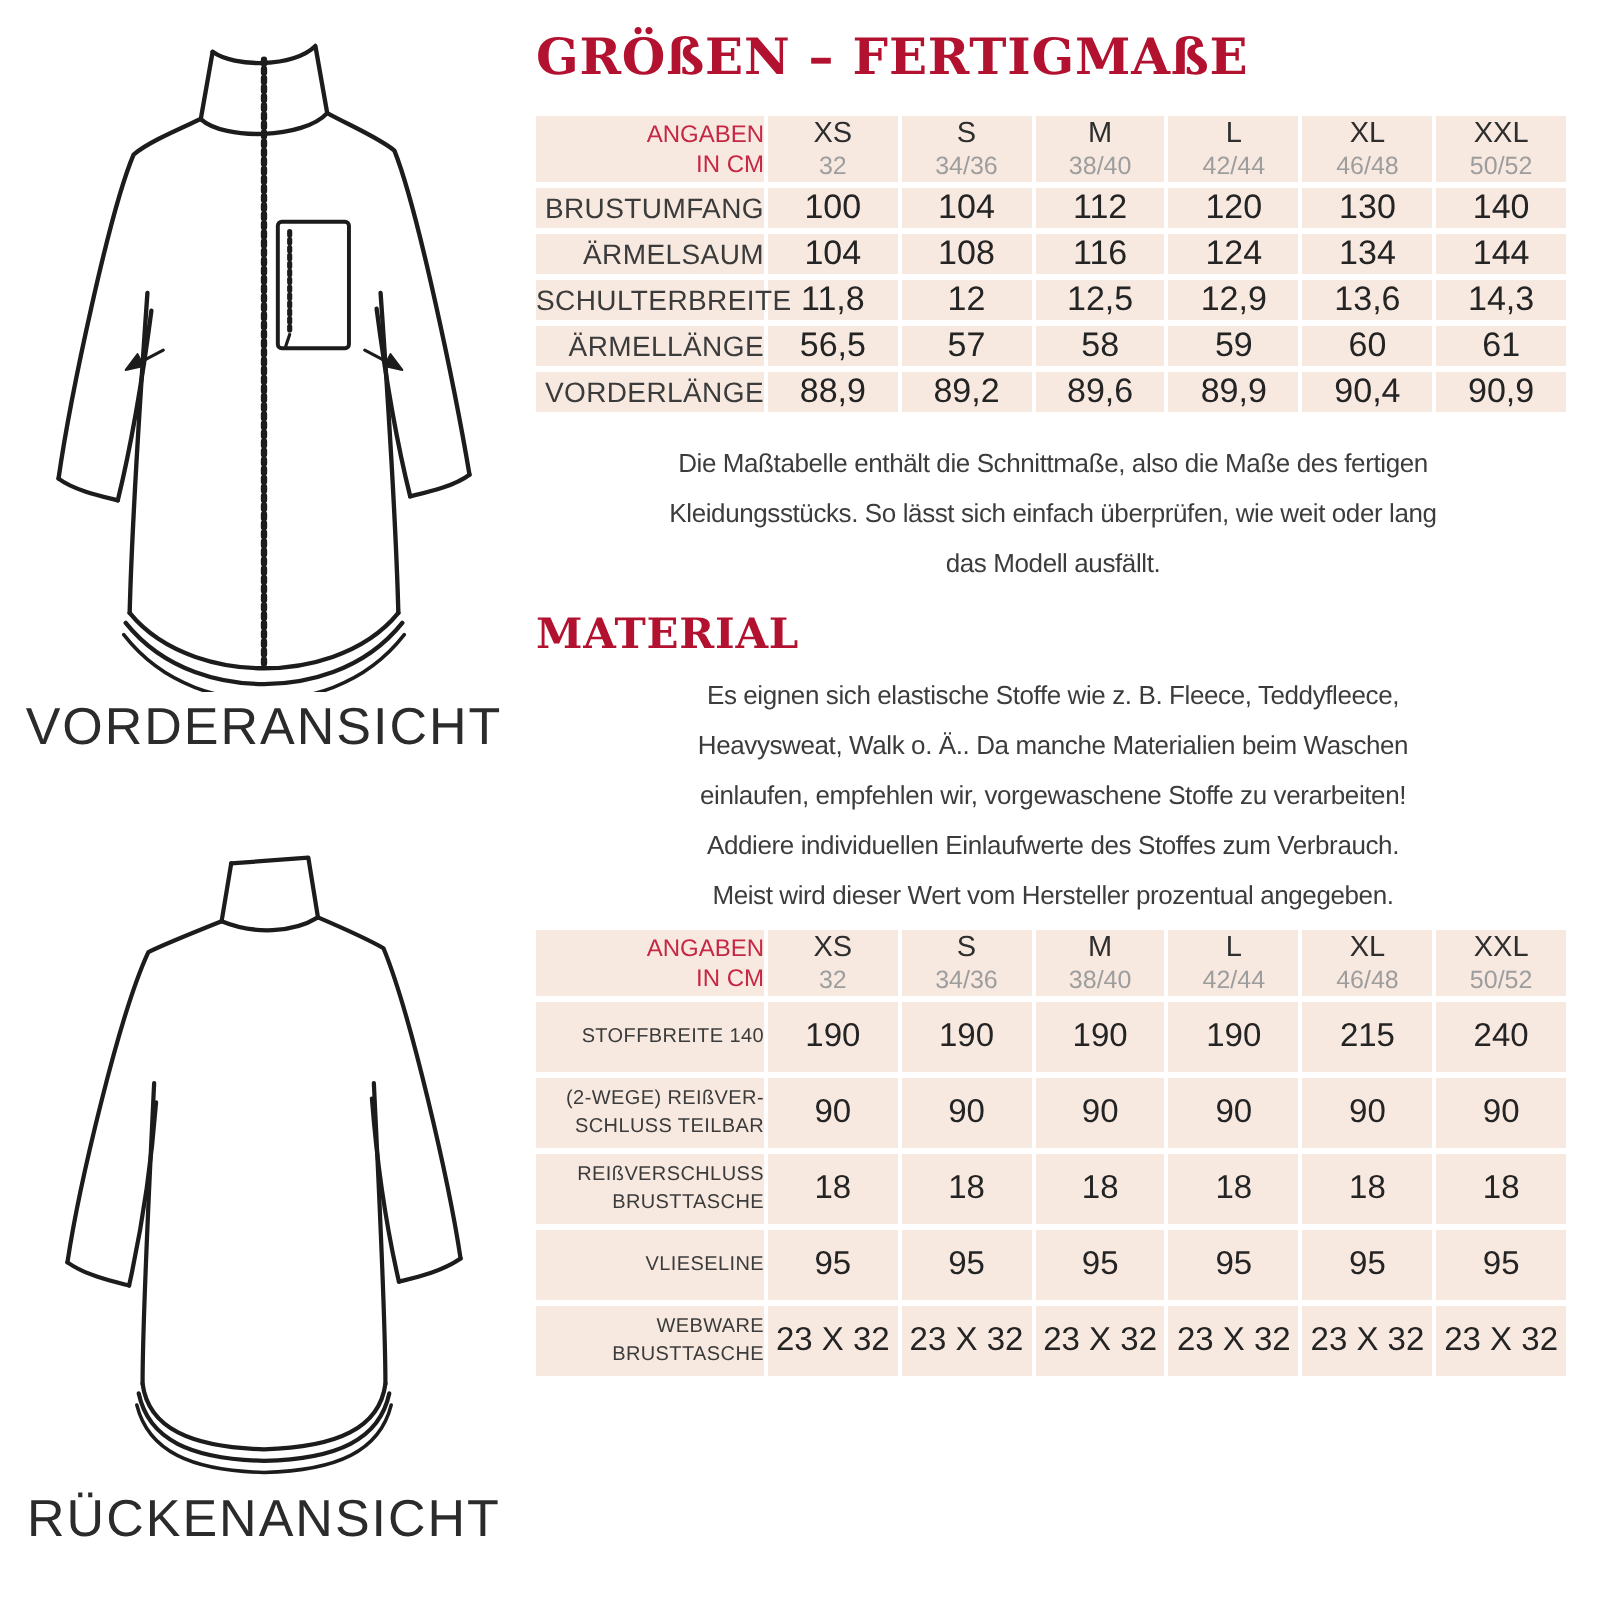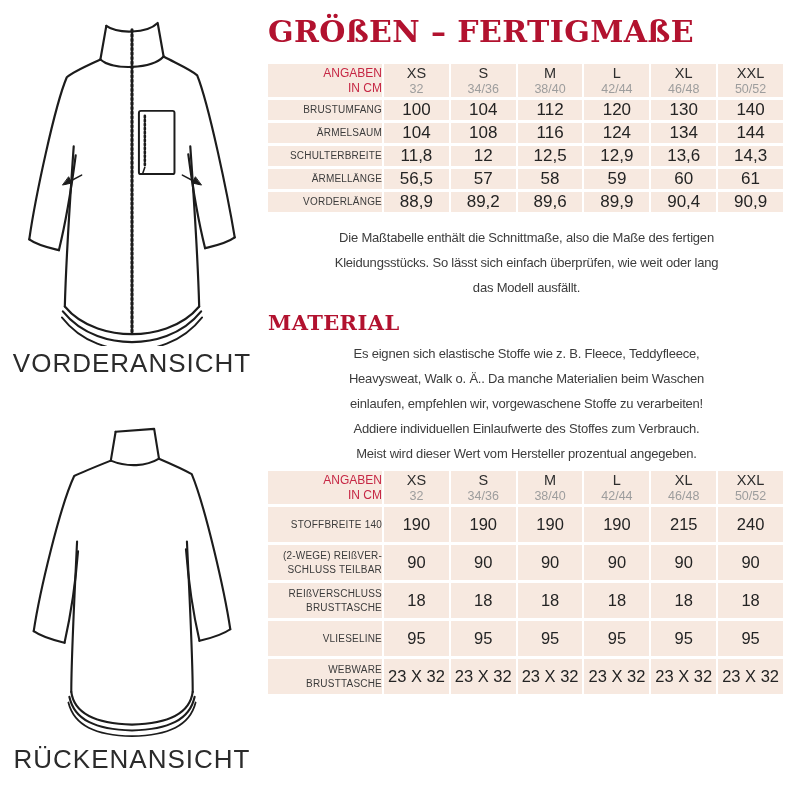--- a/index.html
+++ b/index.html
@@ -24,42 +24,42 @@
   .fig-label{
     display:block;margin-top:4px;
     font-size:26px;letter-spacing:1px;color:#2b2b2b;line-height:1.05;
   }
   
   .right-col{position:absolute;left:268px;top:12px;width:517px;}
   h1.section-title,h2.section-title{
     font-family:"DejaVu Serif",serif;font-weight:bold;
     color:var(--accent-red);margin:0;letter-spacing:.4px;
   }
-  h1.section-title{font-size:30px;margin:2px 0 12px 0;}
+  h1.section-title{font-size:25px;margin:2px 0 12px 0;}
   h2.section-title{font-size:21px;margin:10px 0 6px 0;}
   p.body-text{
     margin:10px 0 2px 0;font-size:13px;line-height:25px;color:var(--text);
     white-space:pre-line;letter-spacing:-0.2px;text-align:center;
   }
   
   table.sizes-table{
     border-collapse:separate;border-spacing:2px 3px;
     width:519px;margin-left:-2px;table-layout:fixed;
   }
   table.sizes-table th,table.sizes-table td{background:var(--table-bg);padding:0;}
   col.label-col{width:114px;}
   .hdr-label{
     text-align:right;color:var(--table-red);font-size:12px;line-height:1.25;
     white-space:pre-line;padding:6px 9px 6px 0;font-weight:normal;
   }
   .col-hdr{text-align:center;font-weight:normal;padding:5px 0;}
   .col-hdr .size-name{font-size:14.5px;color:#2e2e2e;line-height:1.25;}
   .col-hdr .size-sub{font-size:12.5px;color:var(--muted);line-height:1.2;}
   .row-label{
-    text-align:right;font-weight:normal;font-size:10px;letter-spacing:.2px;
+    text-align:right;font-weight:normal;font-size:14px;letter-spacing:.2px;
     color:#3b3b3b;white-space:pre-line;line-height:1.35;padding:6px 9px 6px 0;
   }
   .value-cell{text-align:center;font-size:17px;color:#242424;padding:7px 0;}
   table.compact .value-cell{padding:8px 0;font-size:16.5px;}
   table.compact .row-label{font-size:10px;}
 </style>
 </head>
 <body>
 
 <div class="left-col">

